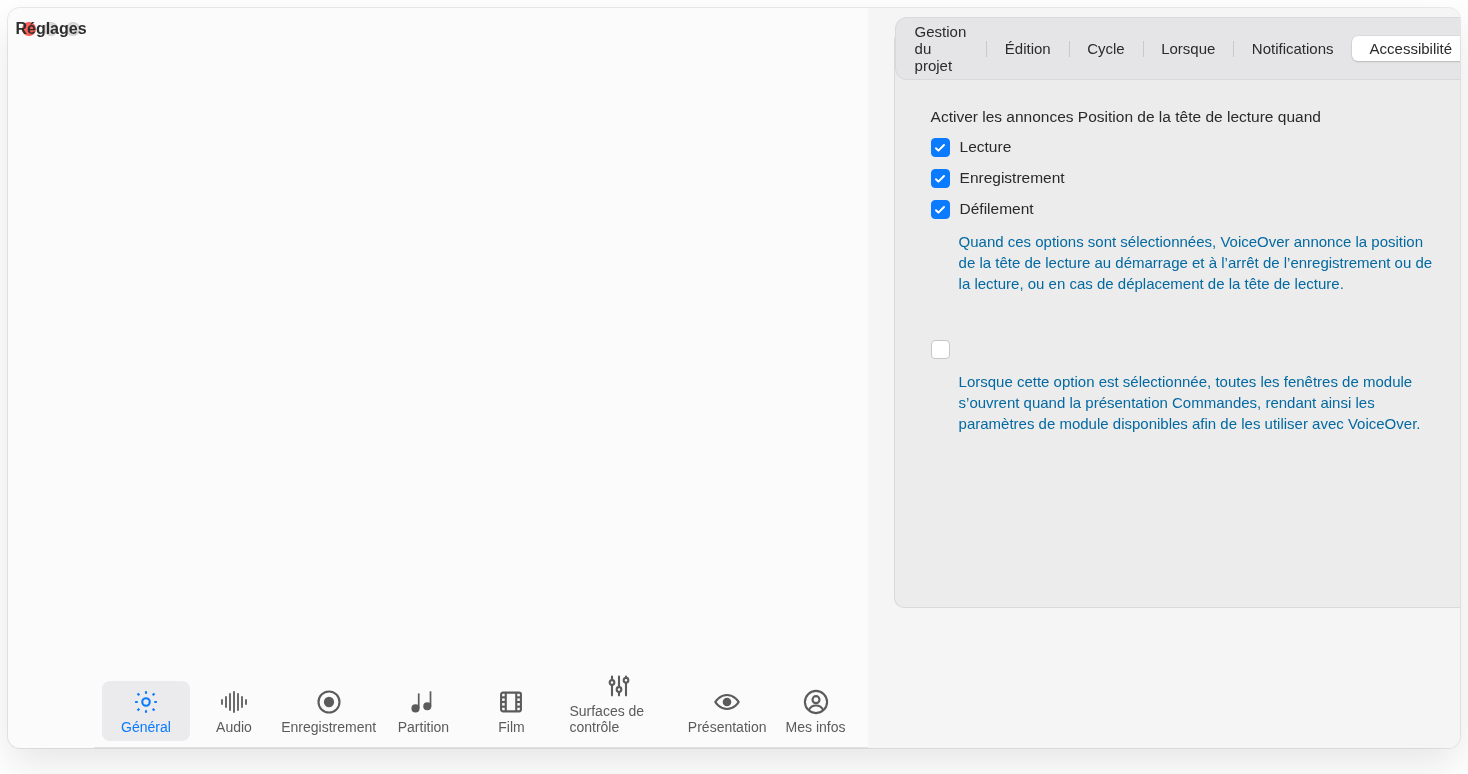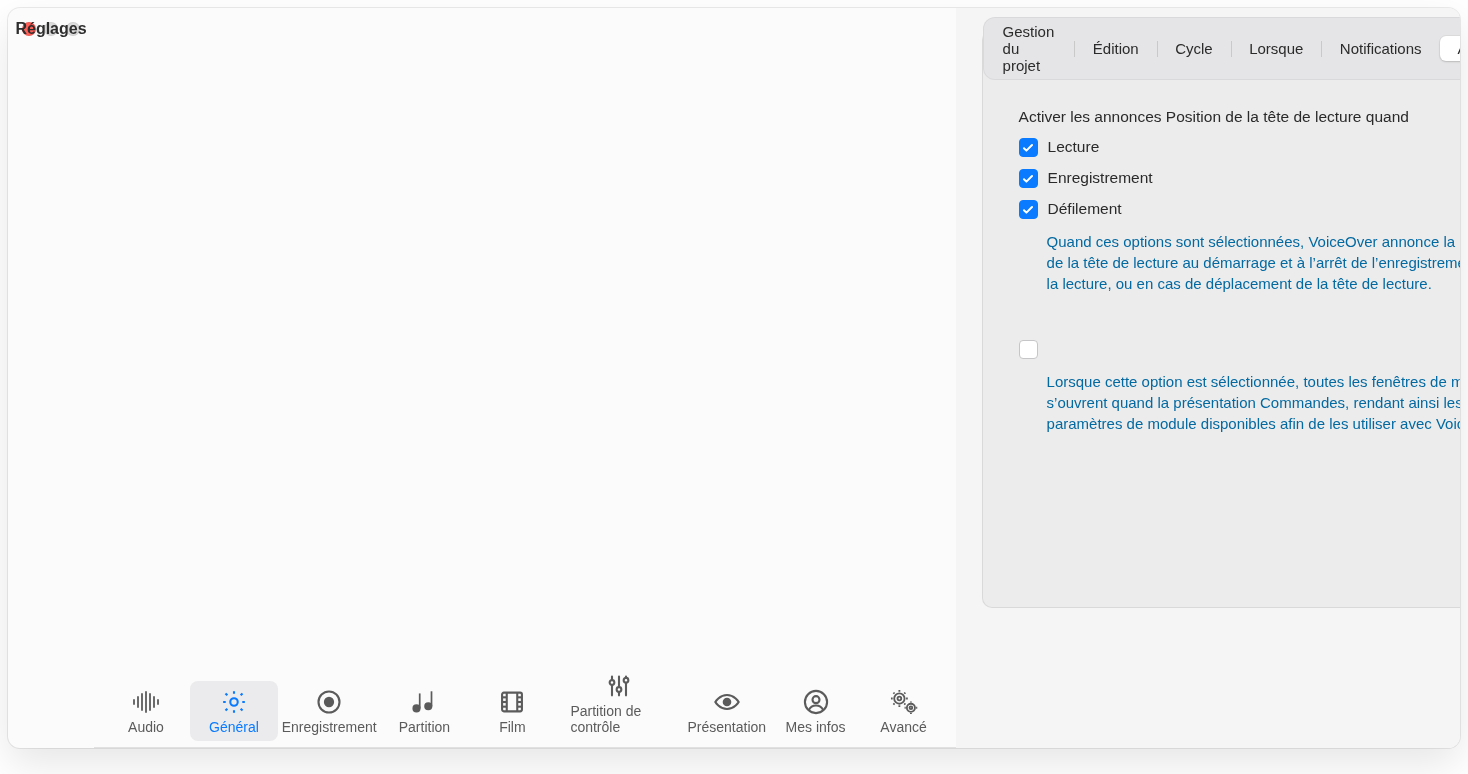--- a/index.html
+++ b/index.html
@@ -144,43 +144,43 @@
     <div class="traffic">
       <div class="dot red"></div>
       <div class="dot gray"></div>
       <div class="dot gray"></div>
     </div>
     <div class="title">Réglages</div>
   </div>
 
   <div class="toolbar">
 
+    <div class="tb-item selected">
+      <span class="ico">
+        <svg width="28" height="28" viewBox="0 0 24 24" fill="none" stroke="currentColor" stroke-width="1.8">
+          <circle cx="12" cy="12" r="3.2"></circle>
+          <path d="M12 2.7v2.2M12 19.1v2.2M4.7 4.7l1.6 1.6M17.7 17.7l1.6 1.6M2.7 12h2.2M19.1 12h2.2M4.7 19.3l1.6-1.6M17.7 6.3l1.6-1.6"></path>
+        </svg>
+      </span>
+      <span class="lbl">Général</span>
+    </div>
+
     <div class="tb-item">
       <span class="ico">
         <svg width="30" height="28" viewBox="0 0 30 24" stroke="currentColor" stroke-width="1.8" stroke-linecap="round">
           <line x1="3" y1="10" x2="3" y2="14"></line>
           <line x1="7" y1="7" x2="7" y2="17"></line>
           <line x1="11" y1="4" x2="11" y2="20"></line>
           <line x1="15" y1="2" x2="15" y2="22"></line>
           <line x1="19" y1="4" x2="19" y2="20"></line>
           <line x1="23" y1="7" x2="23" y2="17"></line>
           <line x1="27" y1="10" x2="27" y2="14"></line>
         </svg>
       </span>
       <span class="lbl">Audio</span>
-    </div>
-
-    <div class="tb-item selected">
-      <span class="ico">
-        <svg width="28" height="28" viewBox="0 0 24 24" fill="none" stroke="currentColor" stroke-width="1.8">
-          <circle cx="12" cy="12" r="3.2"></circle>
-          <path d="M12 2.7v2.2M12 19.1v2.2M4.7 4.7l1.6 1.6M17.7 17.7l1.6 1.6M2.7 12h2.2M19.1 12h2.2M4.7 19.3l1.6-1.6M17.7 6.3l1.6-1.6"></path>
-        </svg>
-      </span>
-      <span class="lbl">Général</span>
     </div>
 
     <div class="tb-item">
       <span class="ico">
         <svg width="28" height="28" viewBox="0 0 24 24" fill="none" stroke="currentColor" stroke-width="1.8">
           <circle cx="12" cy="12" r="9"></circle>
           <circle cx="12" cy="12" r="3.5" fill="currentColor"></circle>
         </svg>
       </span>
       <span class="lbl">Enregistrement</span>
@@ -221,21 +221,21 @@
       <span class="ico">
         <svg width="28" height="28" viewBox="0 0 24 24" fill="none" stroke="currentColor" stroke-width="1.8" stroke-linecap="round">
           <line x1="6" y1="4" x2="6" y2="20"></line>
             <circle cx="6" cy="9" r="2" fill="#fff"></circle>
           <line x1="12" y1="4" x2="12" y2="20"></line>
             <circle cx="12" cy="15" r="2" fill="#fff"></circle>
           <line x1="18" y1="4" x2="18" y2="20"></line>
             <circle cx="18" cy="7" r="2" fill="#fff"></circle>
         </svg>
       </span>
-      <span class="lbl">Partition de contrôle</span>
+      <span class="lbl">Surfaces de contrôle</span>
     </div>
 
     <div class="tb-item">
       <span class="ico">
         <svg width="30" height="28" viewBox="0 0 24 24" fill="none" stroke="currentColor" stroke-width="1.8">
           <path d="M2 12s3.5-6 10-6 10 6 10 6-3.5 6-10 6S2 12 2 12z"></path>
           <circle cx="12" cy="12" r="2.8" fill="currentColor"></circle>
         </svg>
       </span>
       <span class="lbl">Présentation</span>
@@ -245,33 +245,20 @@
       <span class="ico">
         <svg width="28" height="28" viewBox="0 0 24 24" fill="none" stroke="currentColor" stroke-width="1.8">
           <circle cx="12" cy="12" r="9.5"></circle>
           <circle cx="12" cy="10" r="3"></circle>
           <path d="M5.8 19c1.2-2.6 3.6-4 6.2-4s5 1.4 6.2 4"></path>
         </svg>
       </span>
       <span class="lbl">Mes infos</span>
     </div>
 
-    <div class="tb-item">
-      <span class="ico">
-        <svg width="30" height="28" viewBox="0 0 26 24" fill="none" stroke="currentColor" stroke-width="1.6">
-          <circle cx="9" cy="9" r="4.5"></circle>
-          <circle cx="9" cy="9" r="1.6"></circle>
-          <path d="M9 3.2V1.7M9 16.3v-1.5M3.2 9H1.7M16.3 9h-1.5M4.8 4.8l-1-1M13.2 13.2l1 1M4.8 13.2l-1 1M13.2 4.8l1-1"></path>
-          <circle cx="19" cy="17" r="3.5"></circle>
-          <circle cx="19" cy="17" r="1.2"></circle>
-          <path d="M19 12.5v-1M19 22.5v-1M14.5 17h-1M24.5 17h-1"></path>
-        </svg>
-      </span>
-      <span class="lbl">Avancé</span>
-    </div>
 
   </div>
 
   <div class="content">
     <div class="panel">
 
       <div class="seg-wrap">
         <div class="seg">
           <div class="seg-btn">Gestion du projet</div>
           <div class="seg-div"></div>

